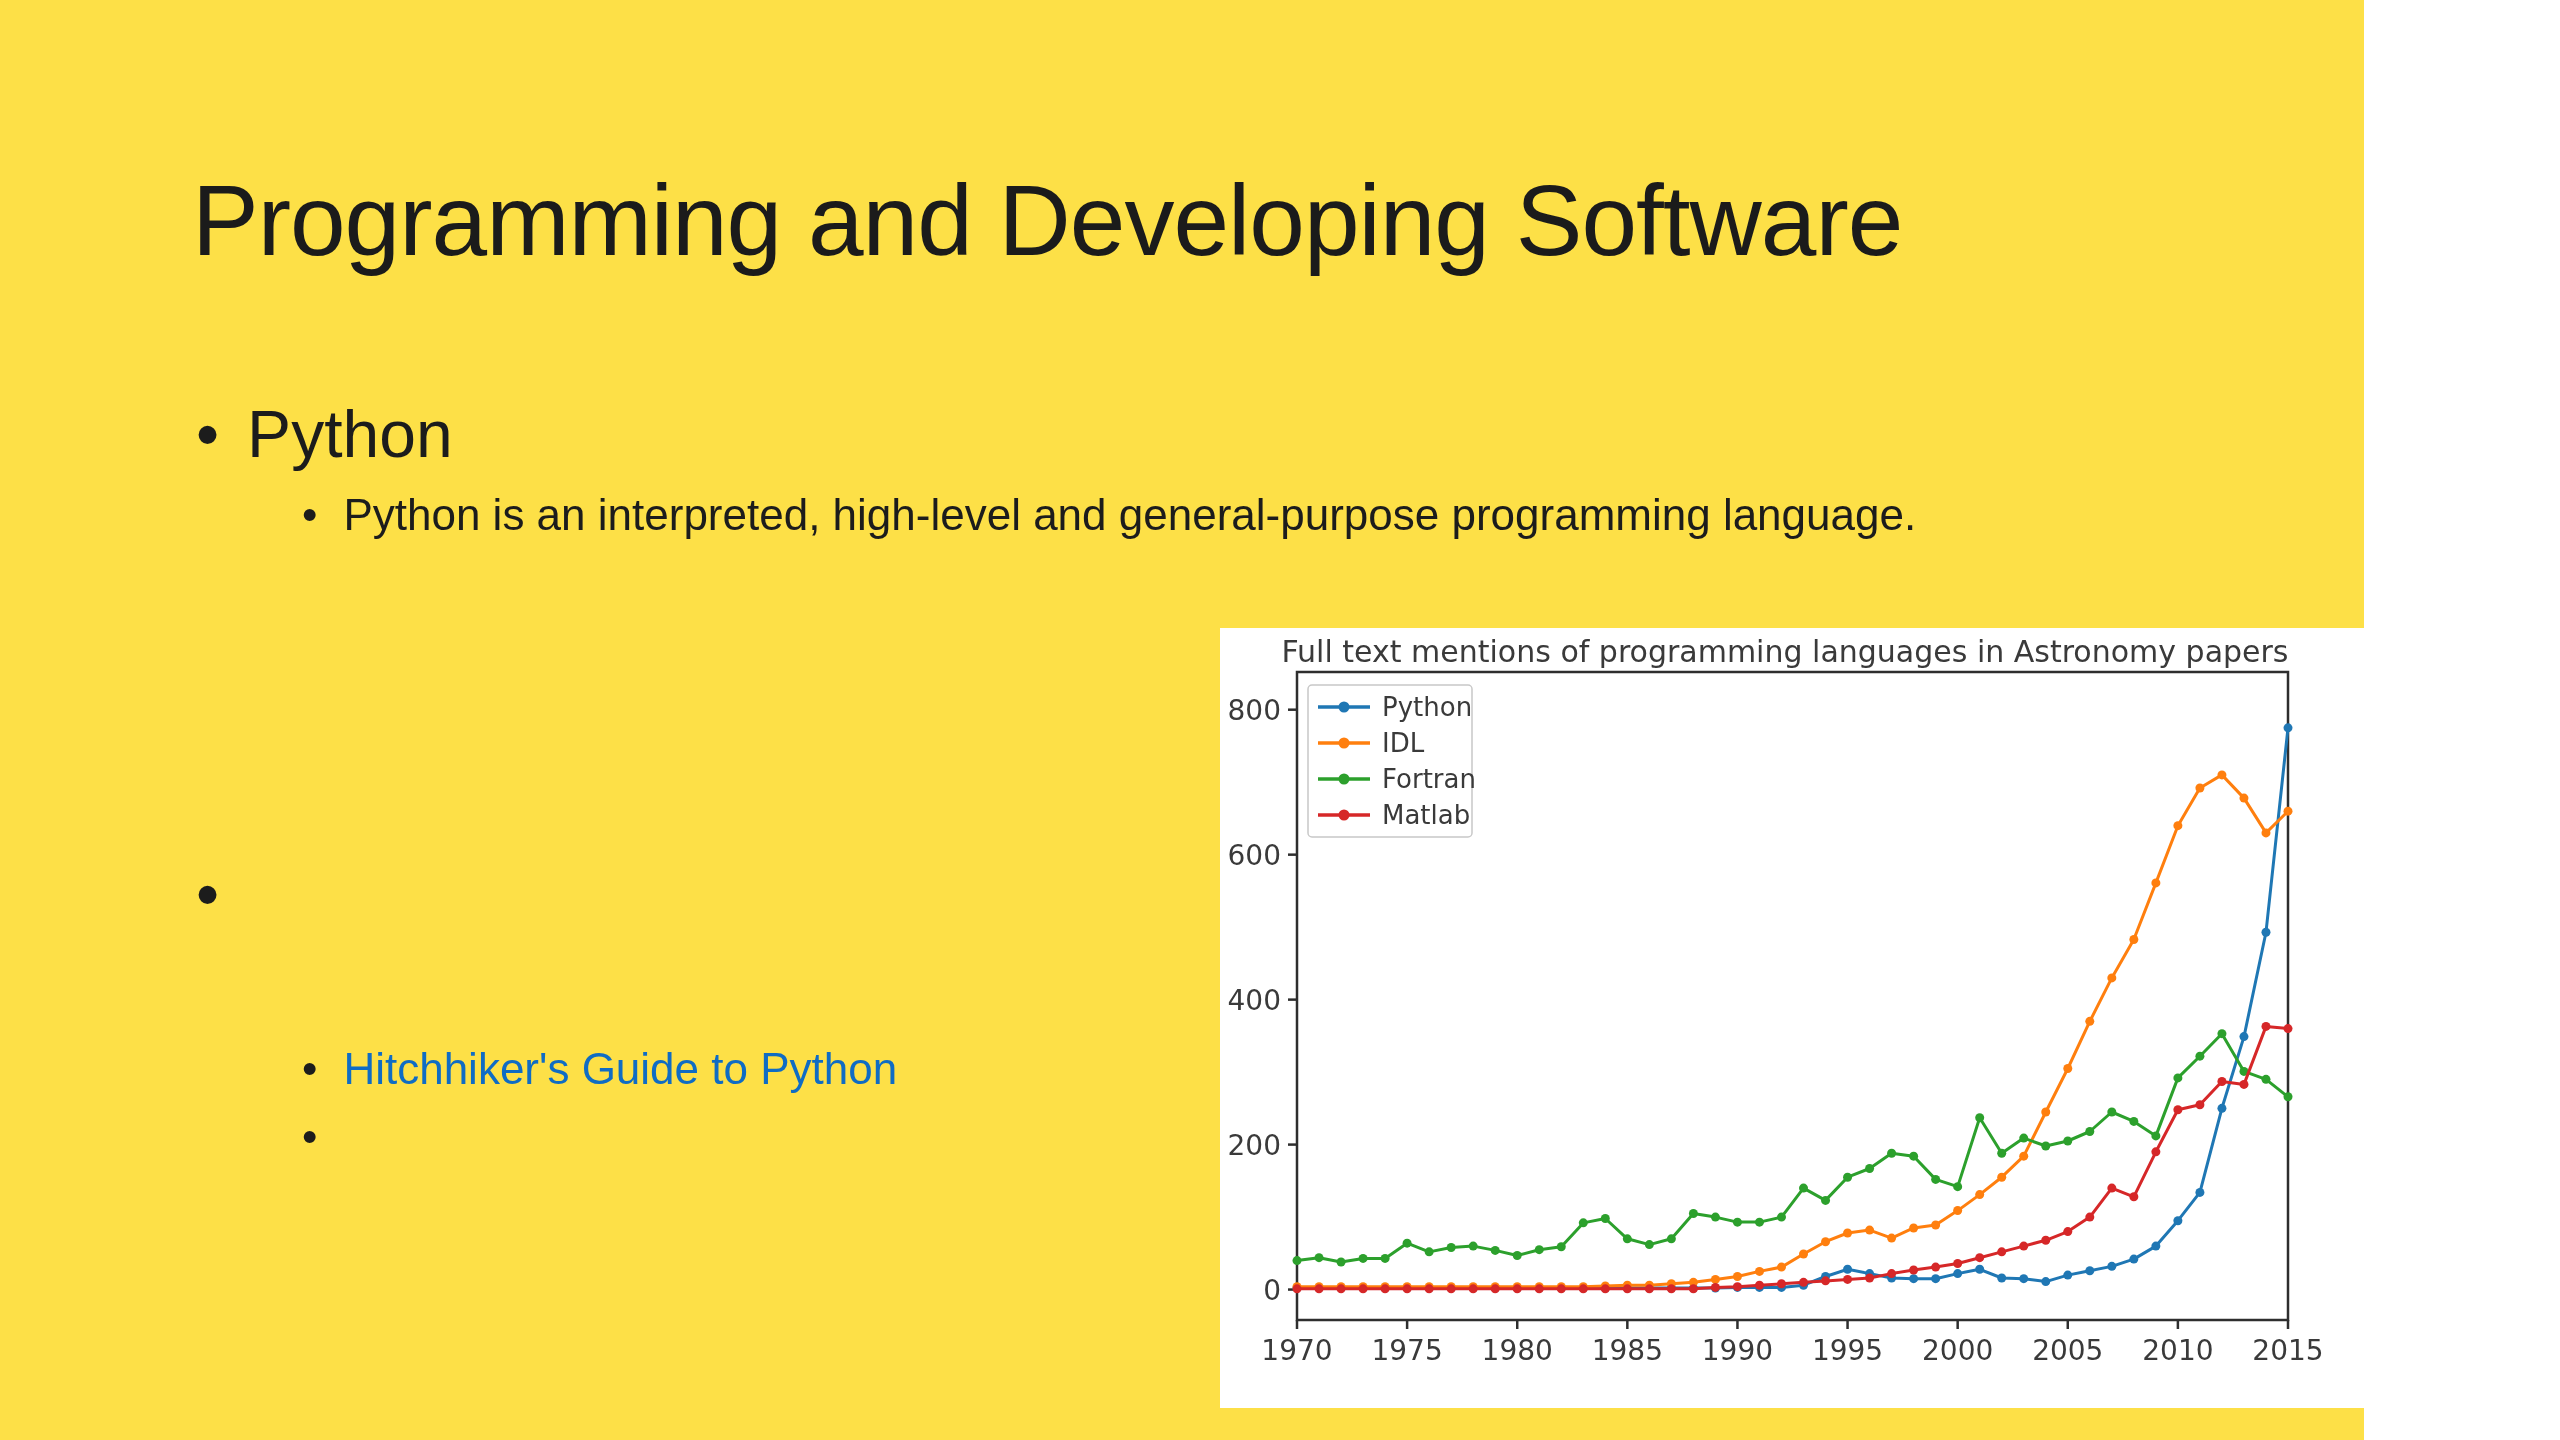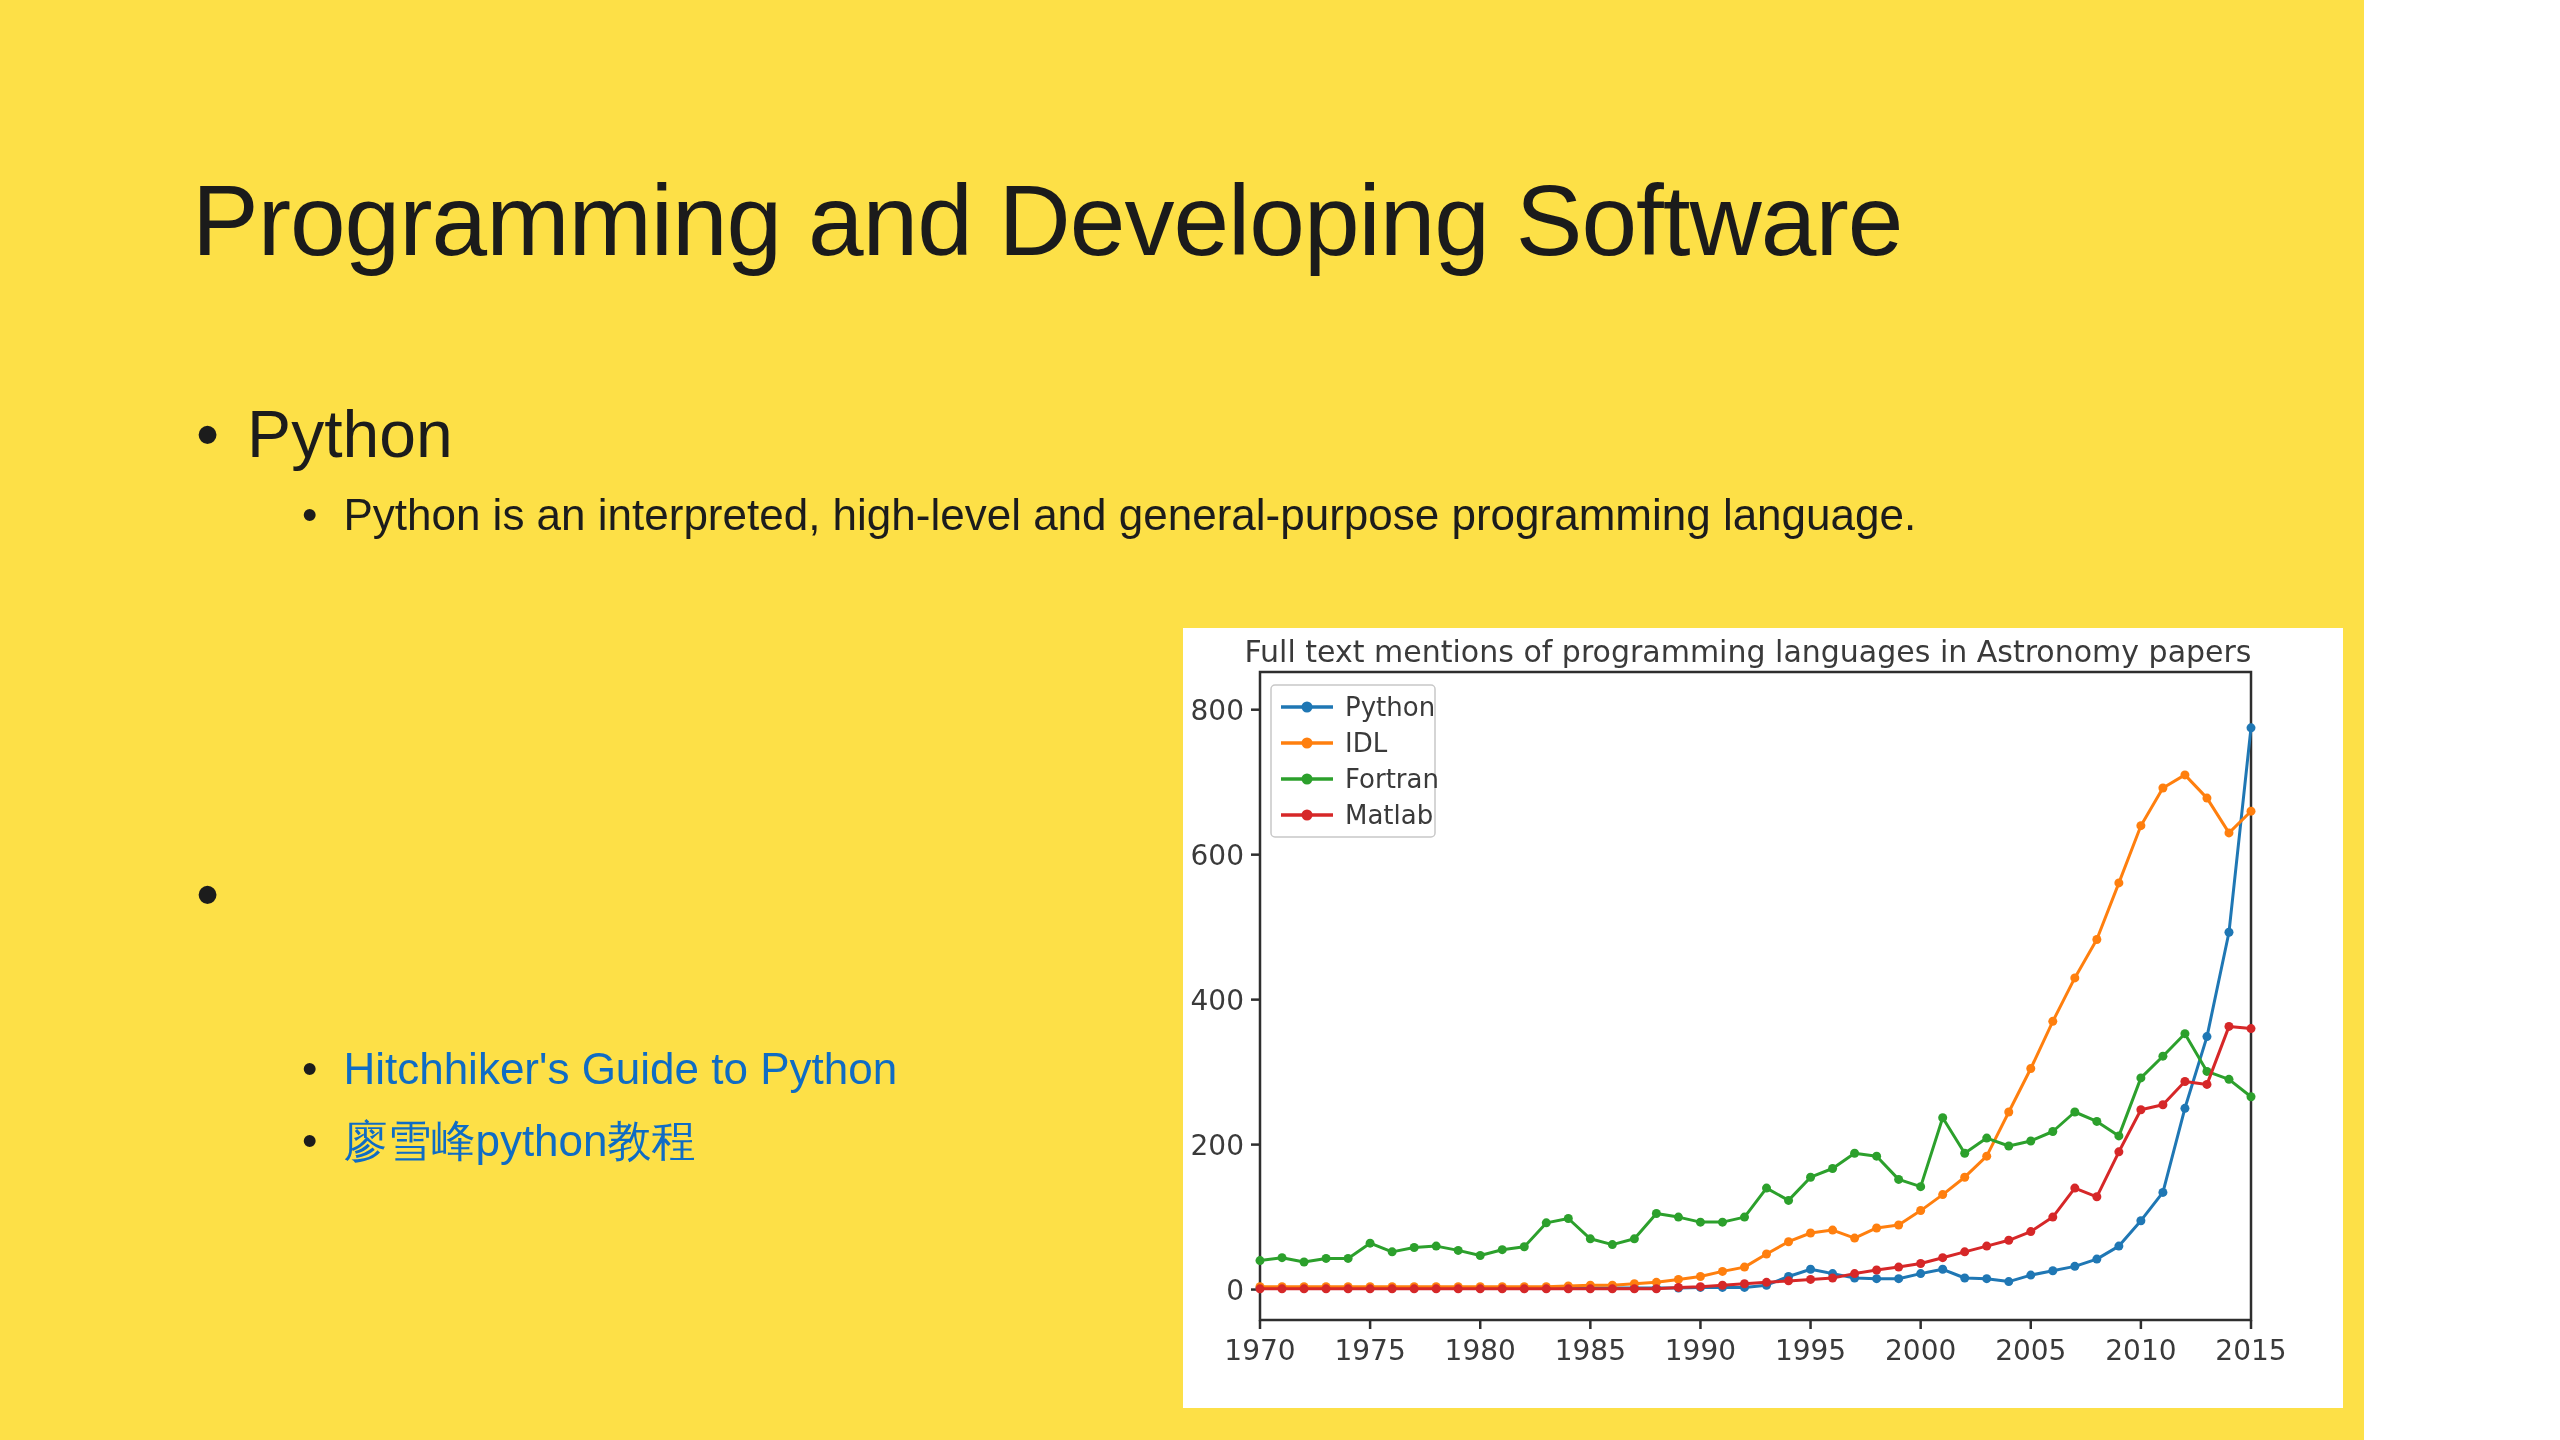--- a/index.html
+++ b/index.html
@@ -17,21 +17,21 @@
 
   #bullet-python{left:196px;top:396px;}
   #bullet-python-desc{left:302px;top:490px;}
   #bullet-tutorial{left:196px;top:856px;}
 
   .link-list{position:absolute;left:302px;top:1044px;}
   .link-row{display:flex;align-items:baseline;margin-bottom:18px;font-size:44px;}
   .link-row .dot{font-size:44px;margin-right:26px;color:#1c1c1c;}
   a.slide-link{color:#0f6cc4;text-underline-offset:7px;cursor:pointer;}
 
-  .figure{position:absolute;left:1183px;top:628px;width:1160px;height:780px;background:#fff;}
+  .figure{position:absolute;left:1220px;top:628px;width:1160px;height:780px;background:#fff;}
   .figure svg text{font-family:"DejaVu Sans",sans-serif;}
 </style>
 </head>
 <body>
 
 <div class="slide">
 
   <h1 class="slide-title">Programming and Developing Software</h1>
 
   <div class="bullet-row l1" id="bullet-python">
@@ -48,21 +48,20 @@
     <span class="dot">•</span>
   </div>
 
   <div class="link-list">
     <div class="link-row">
       <span class="dot">•</span>
       <a class="slide-link">Hitchhiker's Guide to Python</a>
     </div>
     <div class="link-row">
       <span class="dot">•</span>
-      <a class="slide-link">廖雪峰python教程</a>
     </div>
   </div>
 
   <div class="figure">
     <svg width="1160" height="780" viewBox="0 0 1160 780">
         <text x="565" y="34" text-anchor="middle" font-size="30" fill="#3a3a3a">Full text mentions of programming languages in Astronomy papers</text>
         <rect x="77" y="44" width="991" height="648" fill="none" stroke="#2e2e2e" stroke-width="2.5"></rect>
         <line x1="77" y1="661.5570469798657" x2="68" y2="661.5570469798657" stroke="#2e2e2e" stroke-width="2.5"></line>
         <text x="61" y="671.5570469798657" text-anchor="end" font-size="28" fill="#3a3a3a">0</text>
         <line x1="77" y1="516.5906040268457" x2="68" y2="516.5906040268457" stroke="#2e2e2e" stroke-width="2.5"></line>

